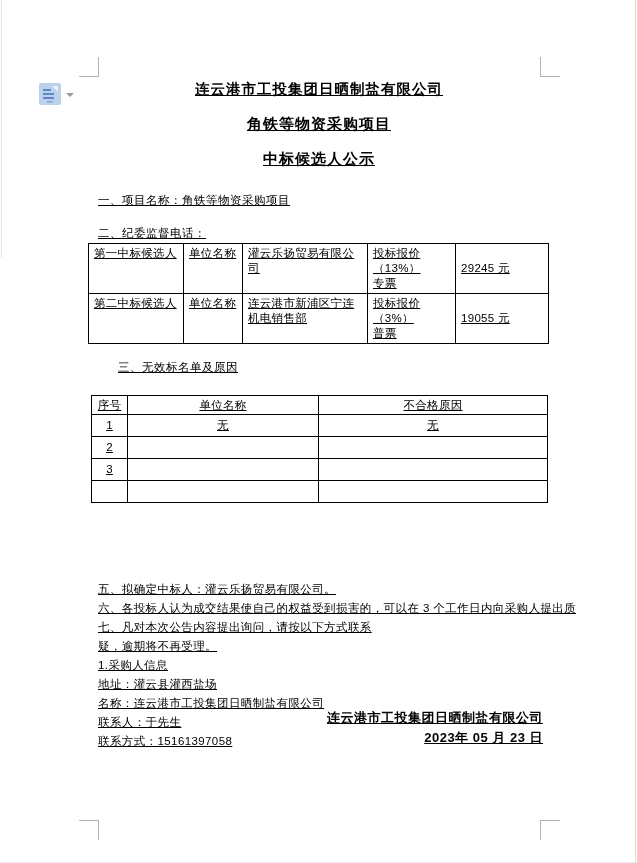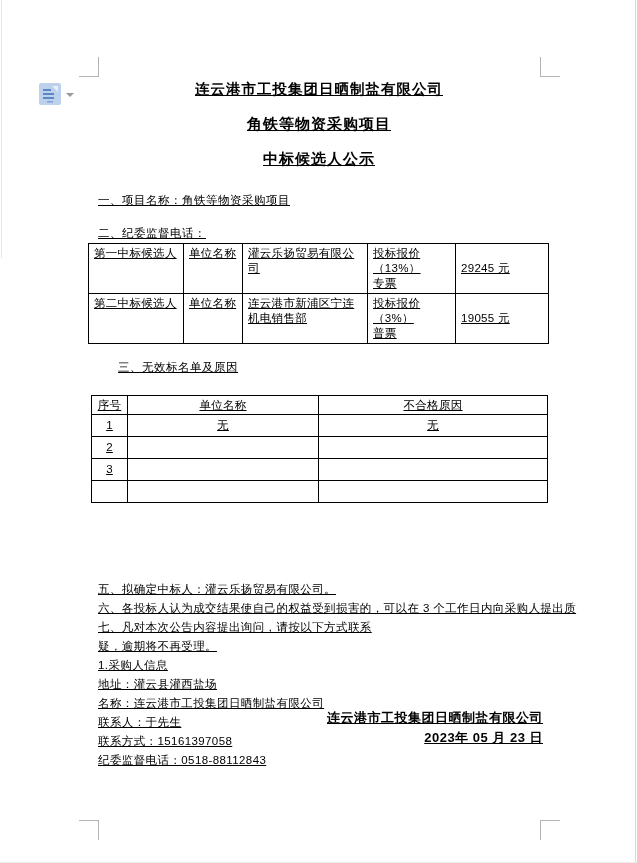--- a/index.html
+++ b/index.html
@@ -170,19 +170,18 @@
 <div id="body-block" class="abs">
   <div class="bline">五、拟确定中标人：灌云乐扬贸易有限公司。</div>
   <div class="bline">六、各投标人认为成交结果使自己的权益受到损害的，可以在 3 个工作日内向采购人提出质</div>
   <div class="bline">七、凡对本次公告内容提出询问，请按以下方式联系</div>
   <div class="bline">疑，逾期将不再受理。</div>
   <div class="bline">1.采购人信息</div>
   <div class="bline">地址：灌云县灌西盐场</div>
   <div class="bline">名称：连云港市工投集团日晒制盐有限公司</div>
   <div class="bline">联系人：于先生</div>
   <div class="bline">联系方式：15161397058</div>
-  <div class="bline">纪委监督电话：0518-88112843</div>
 </div>
 
 <div id="signature" class="abs">
   <div>连云港市工投集团日晒制盐有限公司</div>
   <div>2023年 05 月 23 日</div>
 </div>
 
 </body></html>

